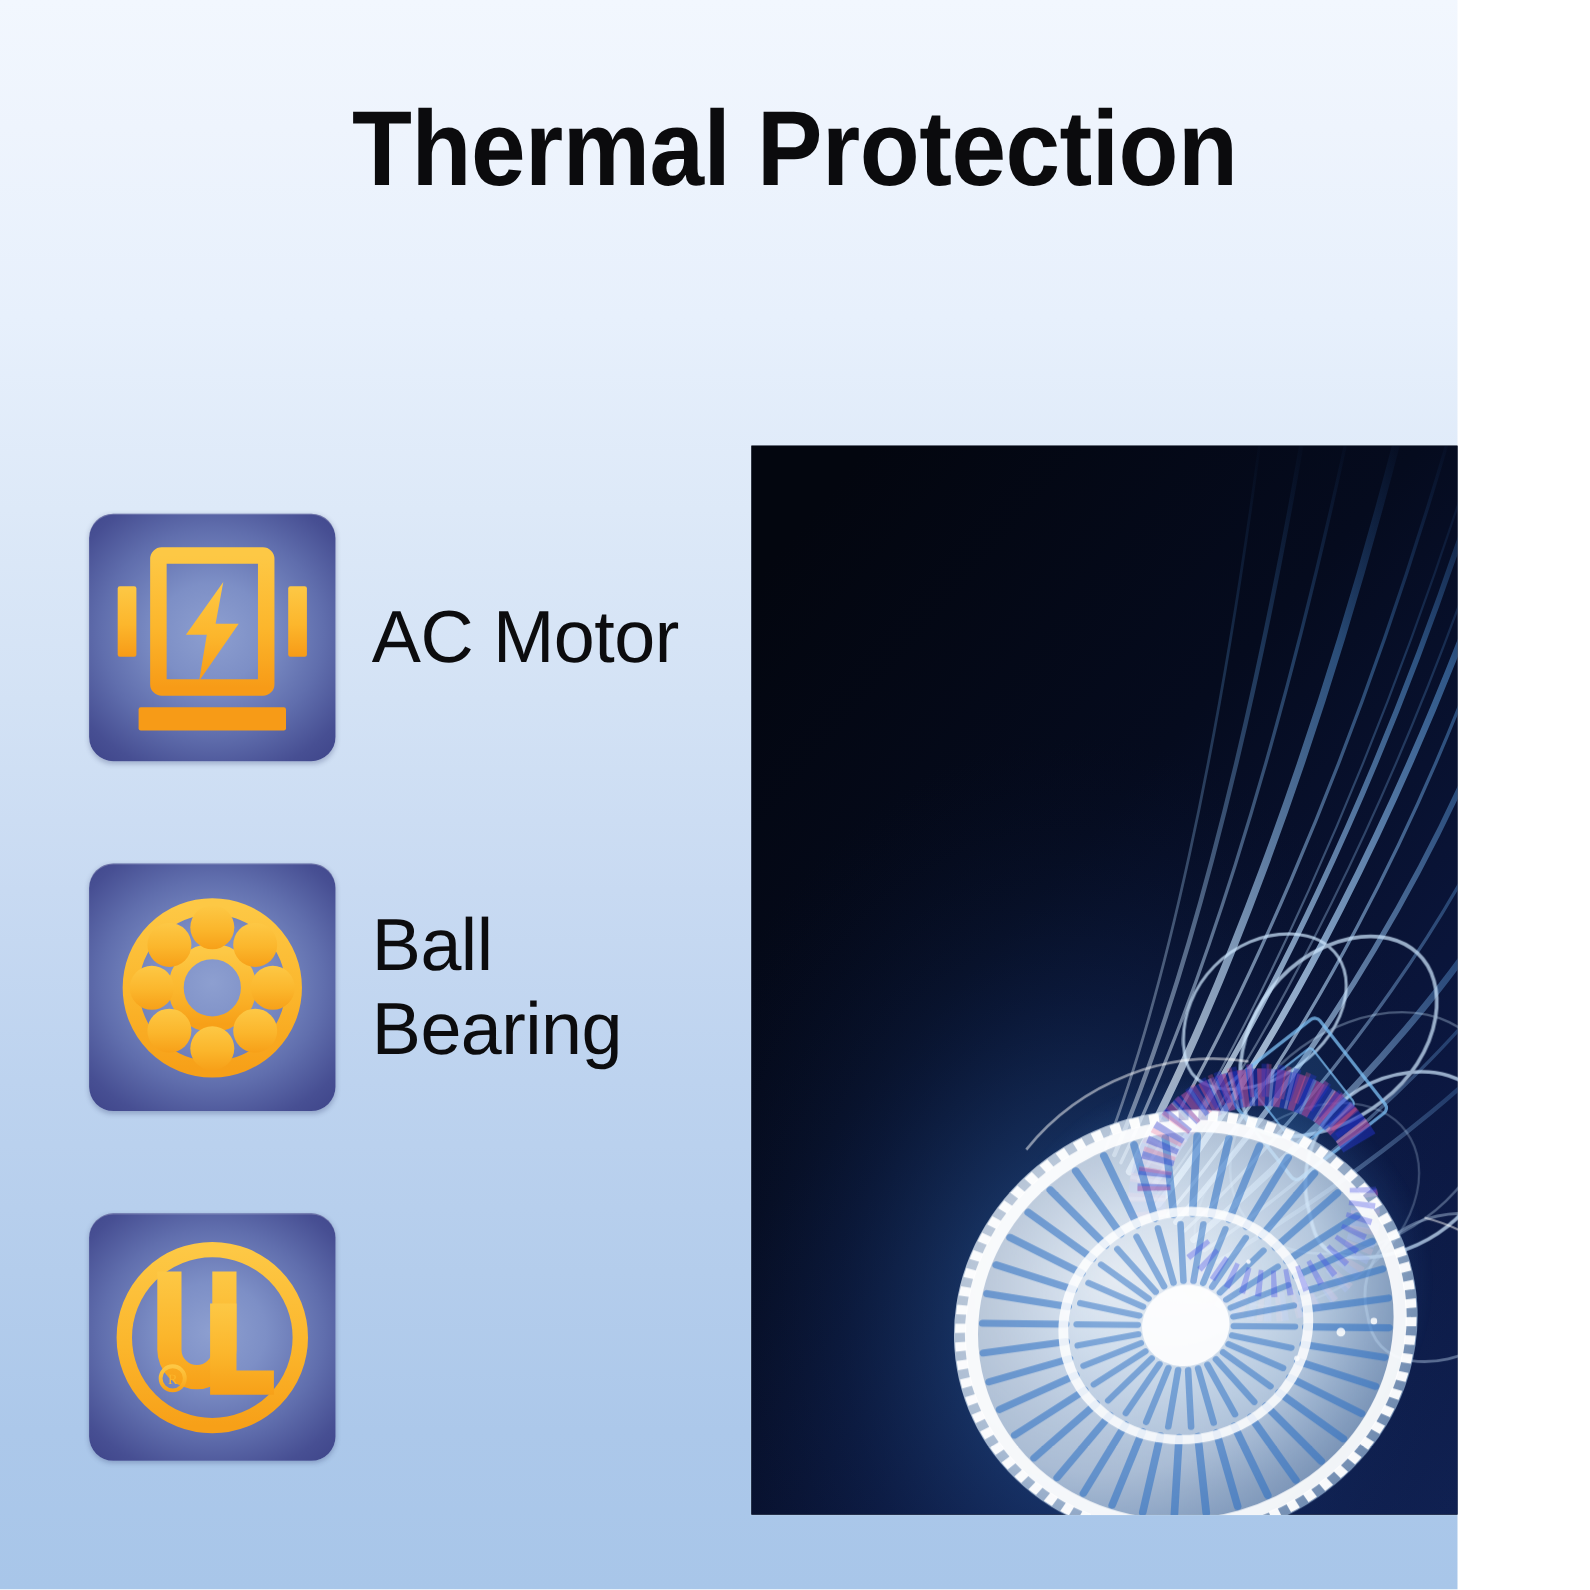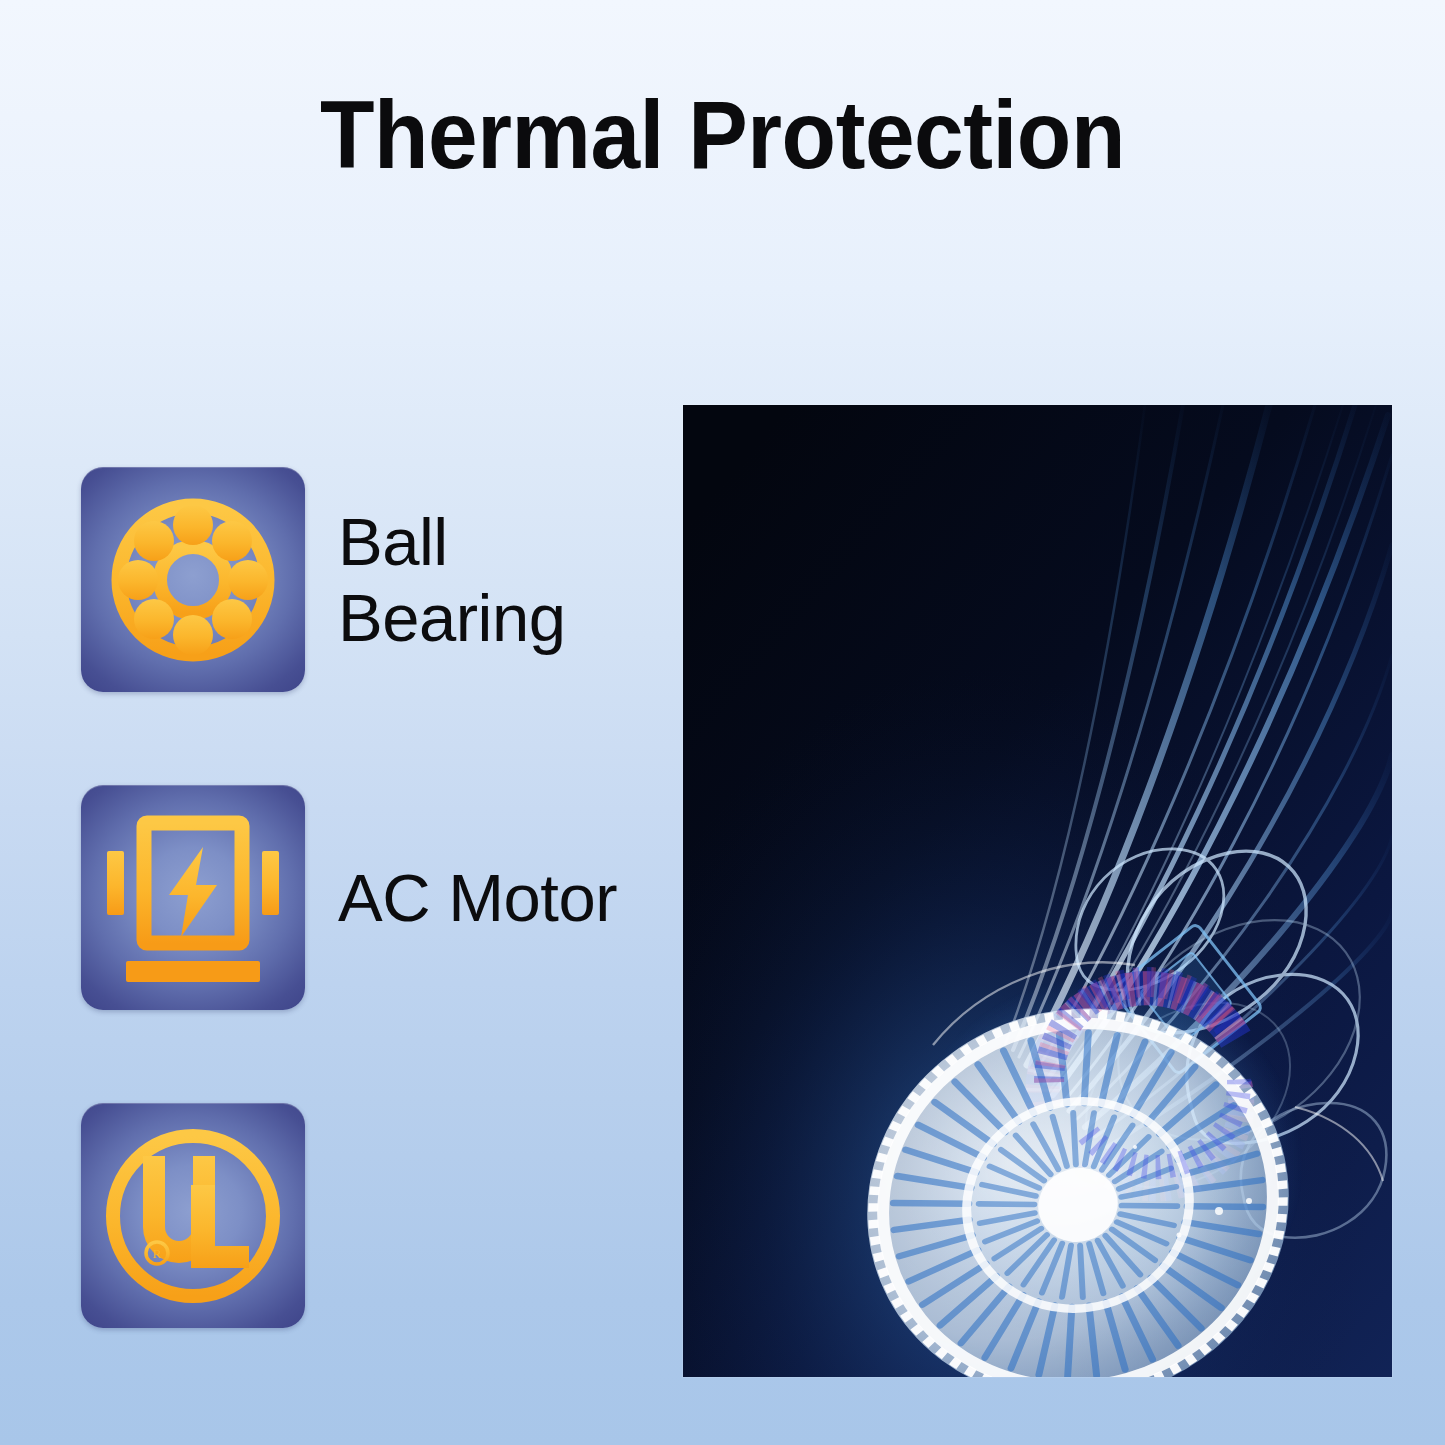--- a/index.html
+++ b/index.html
@@ -8,34 +8,35 @@
   }
   body {
     width: 1445px;
     height: 1445px;
     overflow: hidden;
     font-family: "Liberation Sans", sans-serif;
   }
 
   #page {
     position: relative;
-    width: 1445px;
+    width: 1297px;
     height: 1445px;
     background: linear-gradient(to bottom,
         #f2f7fe 0%,
         #eef4fd 8%,
         #e7f0fc 20%,
         #dde9f8 32%,
         #d3e2f5 44%,
         #c8daf2 56%,
         #bdd3ef 68%,
         #b4cdec 80%,
         #acc8ea 90%,
         #a8c6e9 100%);
     overflow: hidden;
+    padding-left: 28px;
   }
 
   
   .title {
     position: absolute;
     left: 0;
     top: 84px;
     width: 1445px;
     text-align: center;
     font-family: "Liberation Sans Narrow", "Liberation Sans", sans-serif;
@@ -114,20 +115,45 @@
 <div id="page">
 
   <div class="title">Thermal Protection</div>
 
   <div class="features">
 
     <div class="feature-row">
       <div class="tile">
         <svg viewBox="0 0 224 225">
           <defs>
+            <linearGradient id="goldA" x1="0" y1="0" x2="0" y2="1">
+              <stop offset="0%" stop-color="#fdc845"></stop>
+              <stop offset="55%" stop-color="#fcb62c"></stop>
+              <stop offset="100%" stop-color="#f79b17"></stop>
+            </linearGradient>
+          </defs>
+
+          <rect x="63" y="38" width="98" height="120" rx="3" fill="none" stroke="url(#goldA)" stroke-width="15"></rect>
+
+          <rect x="26" y="66" width="17" height="64" rx="2" fill="url(#goldA)"></rect>
+
+          <rect x="181" y="66" width="17" height="64" rx="2" fill="url(#goldA)"></rect>
+
+          <rect x="45" y="176" width="134" height="21" rx="2" fill="#f79b17"></rect>
+
+          <path d="M122 62 L88 110 L107 110 L100 152 L136 100 L115 100 Z" fill="url(#goldA)"></path>
+        </svg>
+      </div>
+      <div class="feature-label">AC Motor</div>
+    </div>
+
+    <div class="feature-row">
+      <div class="tile">
+        <svg viewBox="0 0 224 225">
+          <defs>
             <linearGradient id="goldB" x1="0" y1="0" x2="0" y2="1">
               <stop offset="0%" stop-color="#fdc845"></stop>
               <stop offset="55%" stop-color="#fbb62c"></stop>
               <stop offset="100%" stop-color="#f7a018"></stop>
             </linearGradient>
           </defs>
 
           <circle cx="112" cy="113" r="74" fill="none" stroke="url(#goldB)" stroke-width="15"></circle>
 
           <circle cx="112" cy="113" r="33" fill="none" stroke="url(#goldB)" stroke-width="14"></circle>
@@ -139,45 +165,20 @@
             <circle cx="151" cy="152" r="20"></circle>
             <circle cx="112" cy="168" r="20"></circle>
             <circle cx="73" cy="152" r="20"></circle>
             <circle cx="57" cy="113" r="20"></circle>
             <circle cx="73" cy="74" r="20"></circle>
           </g>
         </svg>
       </div>
       <div class="feature-label">Ball
 Bearing</div>
-    </div>
-
-    <div class="feature-row">
-      <div class="tile">
-        <svg viewBox="0 0 224 225">
-          <defs>
-            <linearGradient id="goldA" x1="0" y1="0" x2="0" y2="1">
-              <stop offset="0%" stop-color="#fdc845"></stop>
-              <stop offset="55%" stop-color="#fcb62c"></stop>
-              <stop offset="100%" stop-color="#f79b17"></stop>
-            </linearGradient>
-          </defs>
-
-          <rect x="63" y="38" width="98" height="120" rx="3" fill="none" stroke="url(#goldA)" stroke-width="15"></rect>
-
-          <rect x="26" y="66" width="17" height="64" rx="2" fill="url(#goldA)"></rect>
-
-          <rect x="181" y="66" width="17" height="64" rx="2" fill="url(#goldA)"></rect>
-
-          <rect x="45" y="176" width="134" height="21" rx="2" fill="#f79b17"></rect>
-
-          <path d="M122 62 L88 110 L107 110 L100 152 L136 100 L115 100 Z" fill="url(#goldA)"></path>
-        </svg>
-      </div>
-      <div class="feature-label">AC Motor</div>
     </div>
 
     <div class="feature-row">
       <div class="tile">
         <svg viewBox="0 0 224 225">
           <defs>
             <linearGradient id="goldC" x1="0" y1="0" x2="0" y2="1">
               <stop offset="0%" stop-color="#fdc845"></stop>
               <stop offset="55%" stop-color="#fbb62c"></stop>
               <stop offset="100%" stop-color="#f7a018"></stop>

